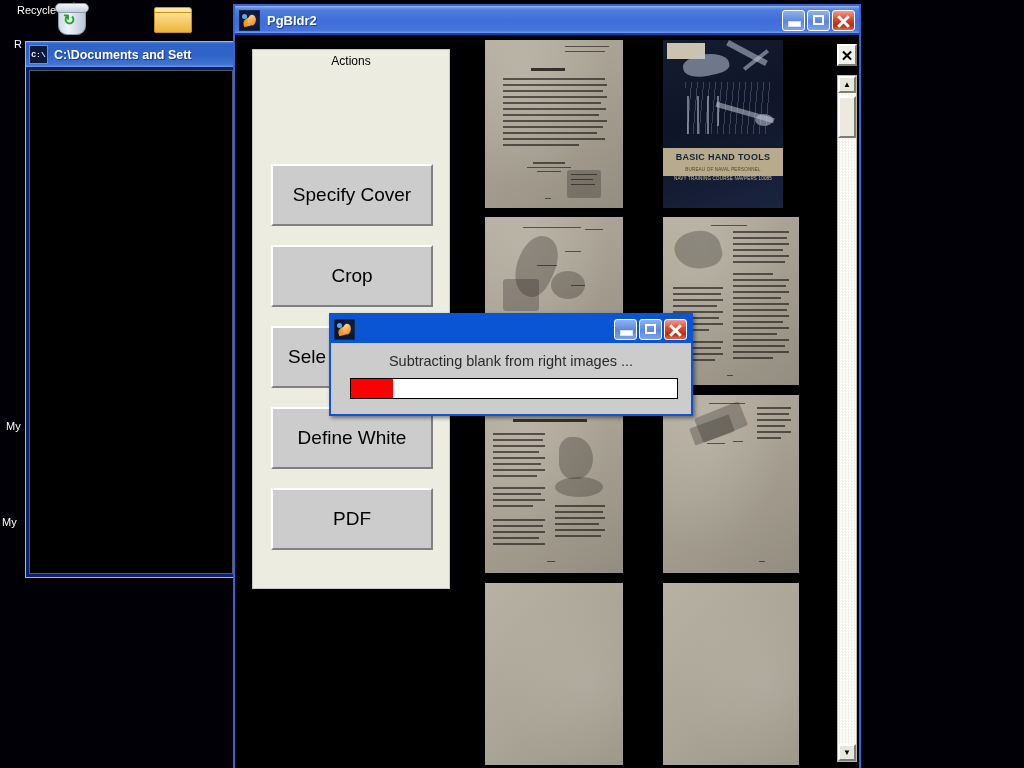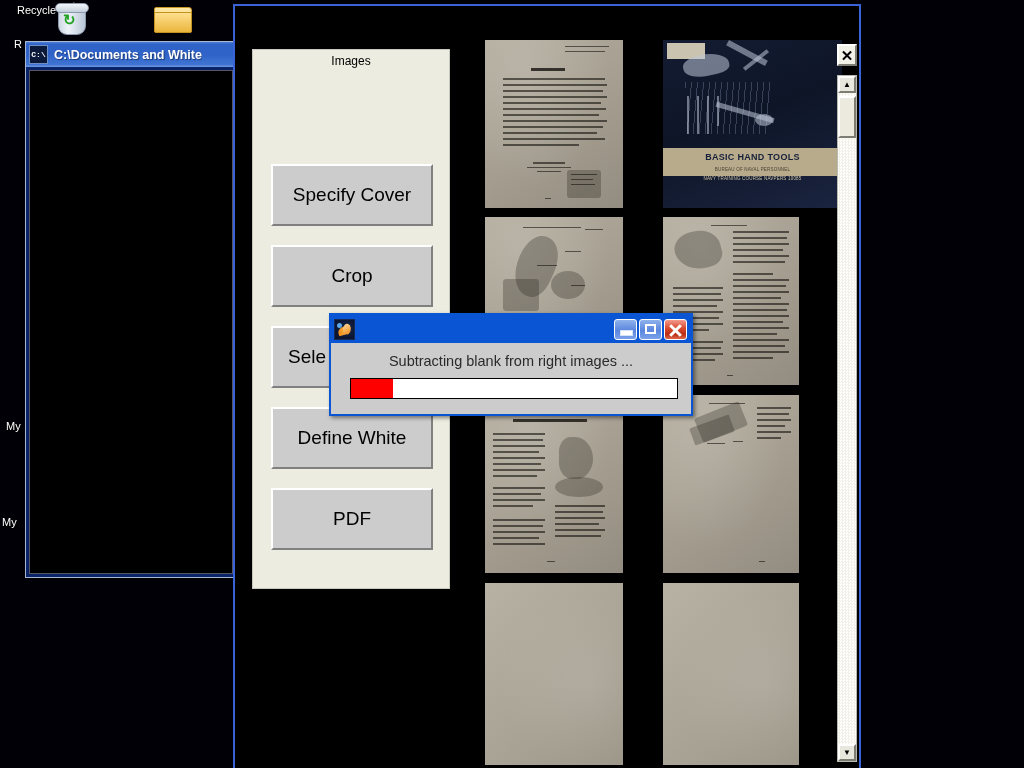--- a/index.html
+++ b/index.html
@@ -321,32 +321,49 @@
   </div>
 
   <div style="position:absolute;left:14px;top:38px;color:#fff;font-size:11px;">R</div>
 </div>
 
 <div id="cmd-window">
   <div id="cmd-titlebar">
     <span class="cmd-ico">
       <span>C:\</span>
     </span>
-    <span id="cmd-title-text">C:\Documents and White</span>
+    <span id="cmd-title-text">C:\Documents and Sett</span>
   </div>
   <div id="cmd-client"></div>
 </div>
 
 <div id="main-window">
 
+  <div id="main-titlebar">
+    <span class="ml-icon">
+      <span class="f3"></span>
+        <span class="f1"></span>
+        <span class="f2"></span>
+    </span>
+    <span id="main-title-text">PgBldr2</span>
+    <span class="tb-spacer"></span>
+    <span class="tb-btns">
+      <span class="tb-btn min"></span>
+      <span class="tb-btn max"></span>
+      <span class="tb-btn close">
+          <span class="x1"></span>
+          <span class="x2"></span>
+        </span>
+    </span>
+  </div>
 
   <div id="main-client">
 
     <div id="actions-panel">
-      <div id="actions-title">Images</div>
+      <div id="actions-title">Actions</div>
       <div class="act-btn" id="btn-crop">Crop</div>
       <div class="act-btn" id="btn-cover">Specify Cover</div>
       <div class="act-btn" id="btn-select" style="justify-content:flex-start;padding-left:15px;">Sele</div>
       <div class="act-btn" id="btn-pdf">PDF</div>
       <div class="act-btn" id="btn-white">Define White</div>
     </div>
 
     <div id="thumb-grid">
 
       <div class="thumb paper" style="left:2px;top:5px;width:138px;height:168px;">
@@ -368,21 +385,21 @@
         <span class="ln" style="left:48px;top:122px;width:32px;height:2px;"></span>
         <span class="ln" style="left:42px;top:127px;width:44px;height:1px;"></span>
         <span class="ln" style="left:52px;top:131px;width:24px;height:1px;"></span>
         <span class="blob" style="left:82px;top:130px;width:34px;height:28px;border-radius:3px;"></span>
         <span class="ln" style="left:86px;top:134px;width:26px;height:1px;"></span>
         <span class="ln" style="left:86px;top:139px;width:22px;height:1px;"></span>
         <span class="ln" style="left:86px;top:144px;width:24px;height:1px;"></span>
         <span class="ln" style="left:60px;top:158px;width:6px;height:1px;"></span>
       </div>
 
-      <div class="thumb cover" style="left:180px;top:5px;width:160px;height:168px;padding-left:19px;">
+      <div class="thumb cover" style="left:180px;top:5px;width:120px;height:168px;">
         <span class="note" style="left:4px;top:3px;width:38px;height:16px;"></span>
         <span class="hatch" style="left:22px;top:42px;width:86px;height:52px;"></span>
         <span class="tool" style="left:20px;top:14px;width:46px;height:22px;border-radius:40% 60% 30% 50%;transform:rotate(-12deg);"></span>
         <span class="tool" style="left:62px;top:10px;width:44px;height:6px;transform:rotate(28deg);"></span>
         <span class="tool" style="left:78px;top:18px;width:30px;height:4px;transform:rotate(-38deg);"></span>
         <span class="tool" style="left:52px;top:70px;width:60px;height:5px;transform:rotate(16deg);"></span>
         <span class="tool" style="left:92px;top:74px;width:18px;height:12px;border-radius:50%;"></span>
         <span class="tool" style="left:24px;top:56px;width:2px;height:38px;"></span>
         <span class="tool" style="left:34px;top:56px;width:2px;height:38px;"></span>
         <span class="tool" style="left:44px;top:56px;width:2px;height:38px;"></span>

